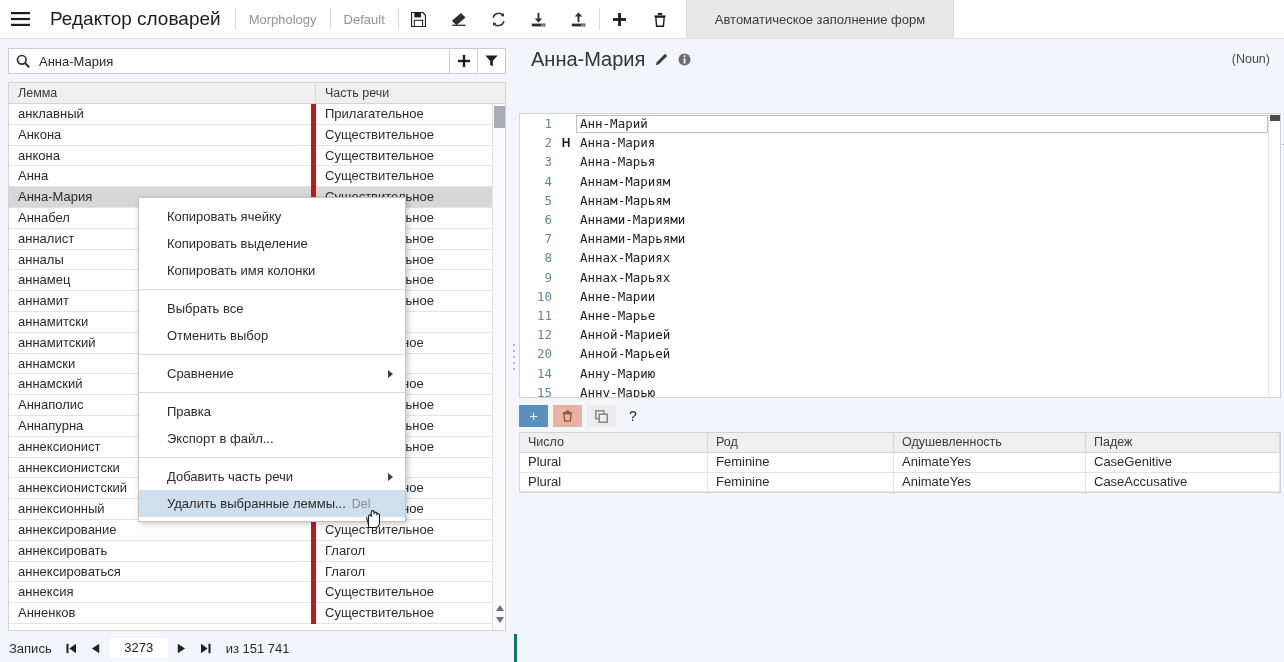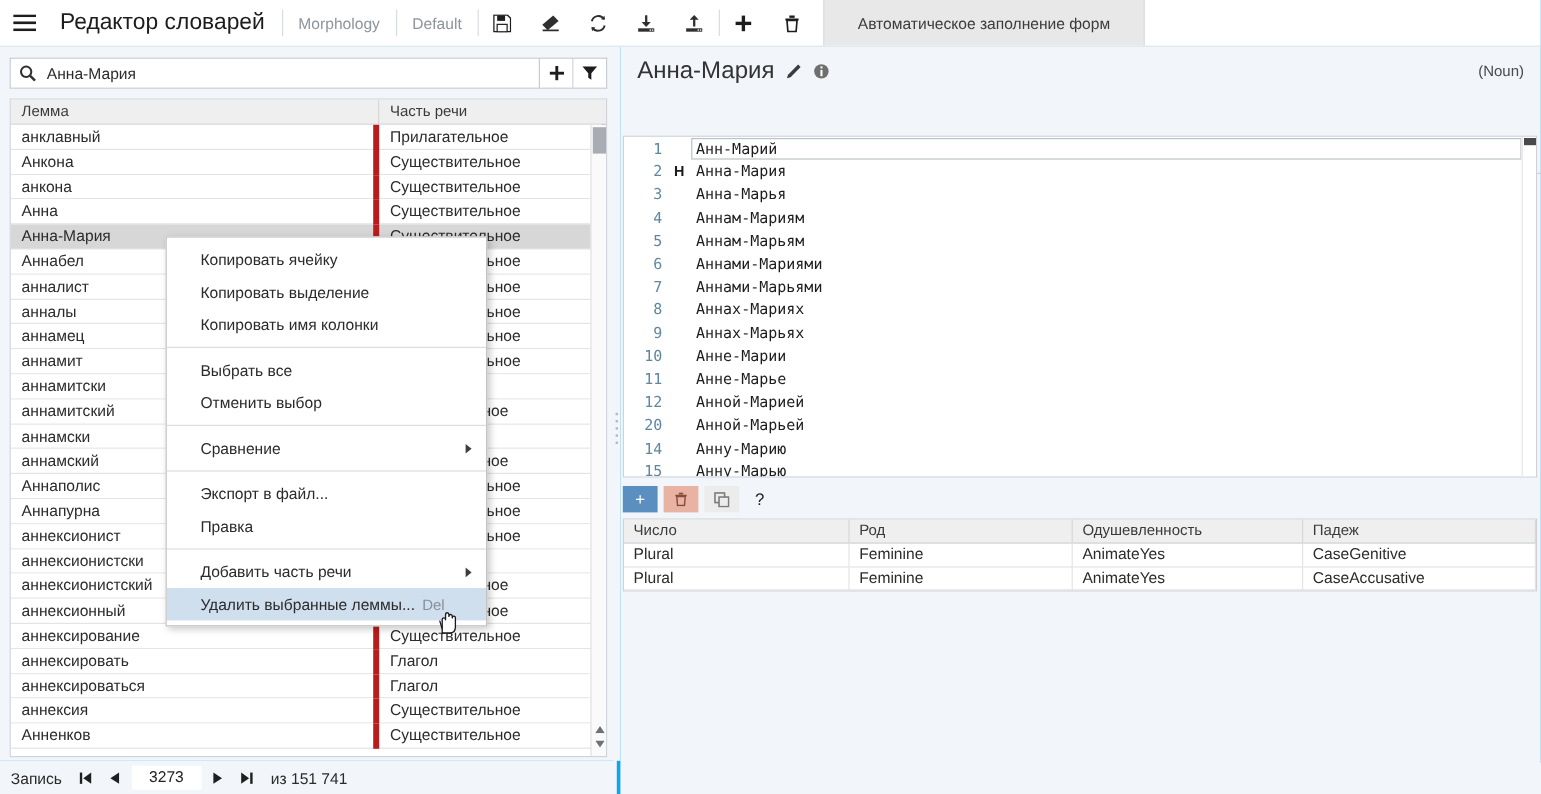--- a/index.html
+++ b/index.html
@@ -6,21 +6,21 @@
   * { box-sizing: border-box; }
   html, body {
     margin: 0; padding: 0;
     width: 1284px; height: 662px;
     overflow: hidden;
     font-family: "Liberation Sans", "DejaVu Sans", sans-serif;
     font-size: 13px;
     color: #2b2b2b;
     background: #f2f5f9;
   }
-  #app { position: relative; width: 1284px; height: 662px; background: #0ea5e9; }
+  #app { position: relative; width: 1284px; height: 662px; background: #0f766e; }
 
   
   .toolbar {
     position: absolute; left: 0; top: 0; width: 1284px; height: 39px;
     background: #ffffff;
     border-bottom: 1px solid #dfe3e8;
     display: flex; align-items: stretch;
   }
   .tb-hamburger {
     width: 40px; display: flex; align-items: center; justify-content: center;
@@ -702,24 +702,24 @@
       <div class="ctxitem">
         <span>Отменить выбор</span>
       </div>
       <div class="ctxsep"></div>
       <div class="ctxitem">
         <span>Сравнение</span>
         <span class="arrow"></span>
       </div>
       <div class="ctxsep"></div>
       <div class="ctxitem">
+        <span>Правка</span>
+      </div>
+      <div class="ctxitem">
         <span>Экспорт в файл...</span>
-      </div>
-      <div class="ctxitem">
-        <span>Правка</span>
       </div>
       <div class="ctxsep"></div>
       <div class="ctxitem">
         <span>Добавить часть речи</span>
         <span class="arrow"></span>
       </div>
       <div class="ctxitem hl">
         <span>Удалить выбранные леммы...</span>
         <span class="shortcut">Del</span>
       </div>

